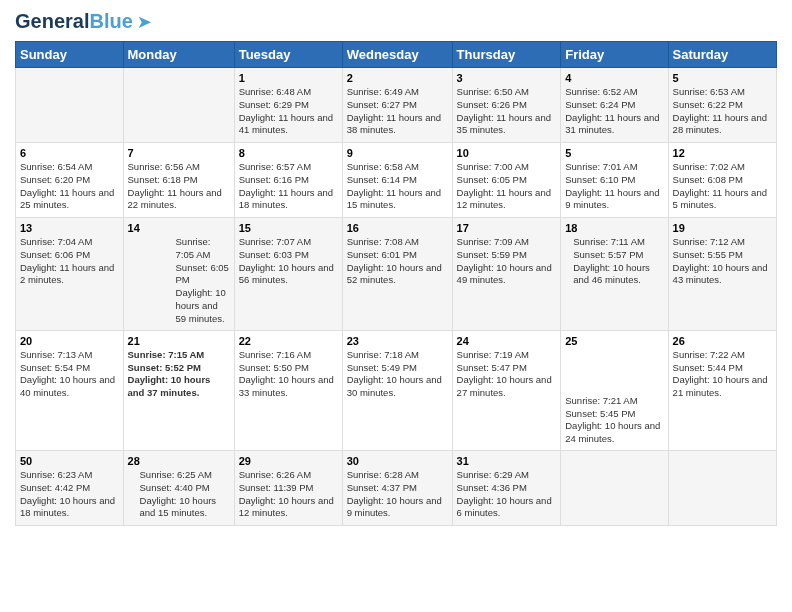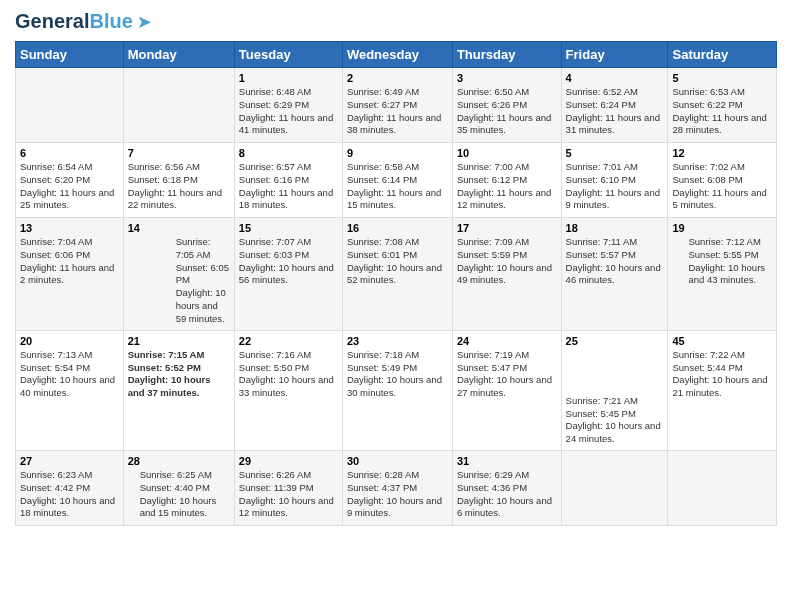--- a/index.html
+++ b/index.html
@@ -165,21 +165,21 @@
           </td>
           <td>
             <span class="day-num">9</span>
             <div class="day-info" style="white-space: pre-line;">Sunrise: 6:58 AM
 Sunset: 6:14 PM
 Daylight: 11 hours and 15 minutes.</div>
           </td>
           <td>
             <span class="day-num">10</span>
             <div class="day-info" style="white-space: pre-line;">Sunrise: 7:00 AM
-Sunset: 6:12 PM
+Sunset: 6:05 PM
 Daylight: 11 hours and 12 minutes.</div>
           </td>
           <td>
             <span class="day-num">5</span>
             <div class="day-info" style="white-space: pre-line;">Sunrise: 7:01 AM
 Sunset: 6:10 PM
 Daylight: 11 hours and 9 minutes.</div>
           </td>
           <td>
             <span class="day-num">12</span>
@@ -214,27 +214,27 @@
 Daylight: 10 hours and 52 minutes.</div>
           </td>
           <td>
             <span class="day-num">17</span>
             <div class="day-info" style="white-space: pre-line;">Sunrise: 7:09 AM
 Sunset: 5:59 PM
 Daylight: 10 hours and 49 minutes.</div>
           </td>
           <td>
             <span class="day-num">18</span>
-            <div class="day-info" style="white-space: pre-line;">Sunrise: 7:11 AM
+            <div class="day-info" style="white-space: pre-line; margin-left: 8px;">Sunrise: 7:11 AM
 Sunset: 5:57 PM
 Daylight: 10 hours and 46 minutes.</div>
           </td>
           <td>
             <span class="day-num">19</span>
-            <div class="day-info" style="white-space: pre-line; margin-left: 16px;">Sunrise: 7:12 AM
+            <div class="day-info" style="white-space: pre-line;">Sunrise: 7:12 AM
 Sunset: 5:55 PM
 Daylight: 10 hours and 43 minutes.</div>
           </td>
         </tr>
         <tr>
           <td>
             <span class="day-num">20</span>
             <div class="day-info" style="white-space: pre-line;">Sunrise: 7:13 AM
 Sunset: 5:54 PM
 Daylight: 10 hours and 40 minutes.</div>
@@ -263,29 +263,29 @@
 Sunset: 5:47 PM
 Daylight: 10 hours and 27 minutes.</div>
           </td>
           <td>
             <span class="day-num">25</span>
             <div class="day-info" style="white-space: pre-line; margin-top: 48px;">Sunrise: 7:21 AM
 Sunset: 5:45 PM
 Daylight: 10 hours and 24 minutes.</div>
           </td>
           <td>
-            <span class="day-num">45</span>
+            <span class="day-num">26</span>
             <div class="day-info" style="white-space: pre-line;">Sunrise: 7:22 AM
 Sunset: 5:44 PM
 Daylight: 10 hours and 21 minutes.</div>
           </td>
         </tr>
         <tr>
           <td>
-            <span class="day-num">27</span>
+            <span class="day-num">50</span>
             <div class="day-info" style="white-space: pre-line;">Sunrise: 6:23 AM
 Sunset: 4:42 PM
 Daylight: 10 hours and 18 minutes.</div>
           </td>
           <td>
             <span class="day-num">28</span>
             <div class="day-info" style="white-space: pre-line; margin-left: 12px;">Sunrise: 6:25 AM
 Sunset: 4:40 PM
 Daylight: 10 hours and 15 minutes.</div>
           </td>

